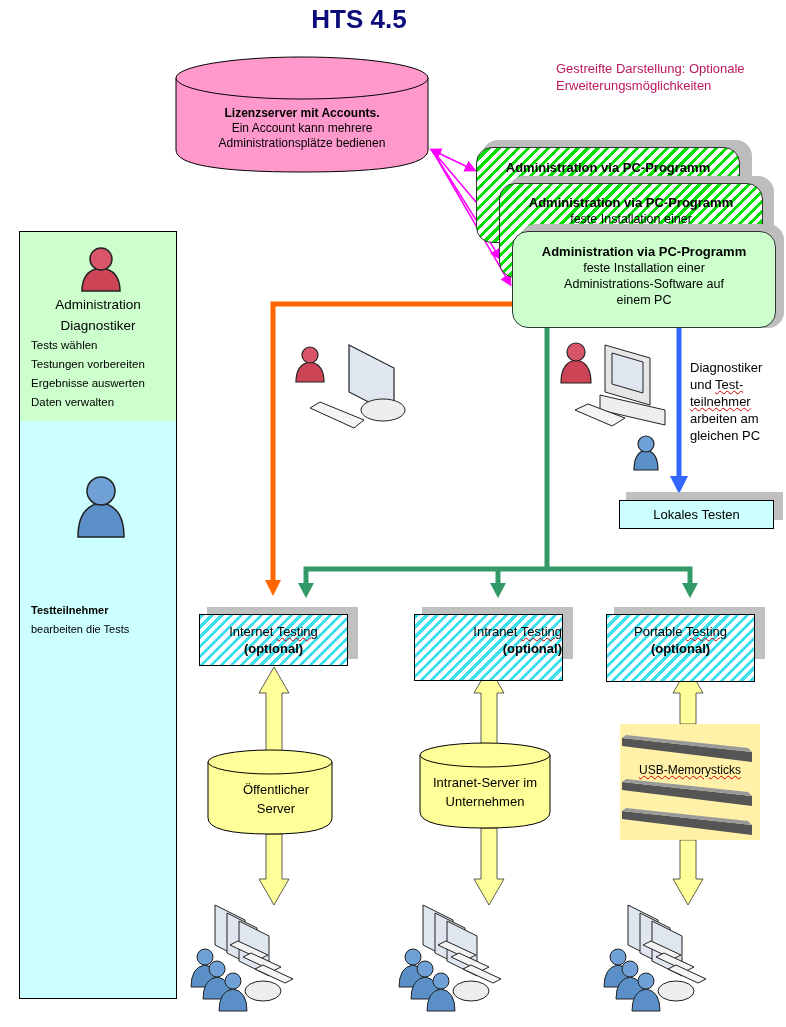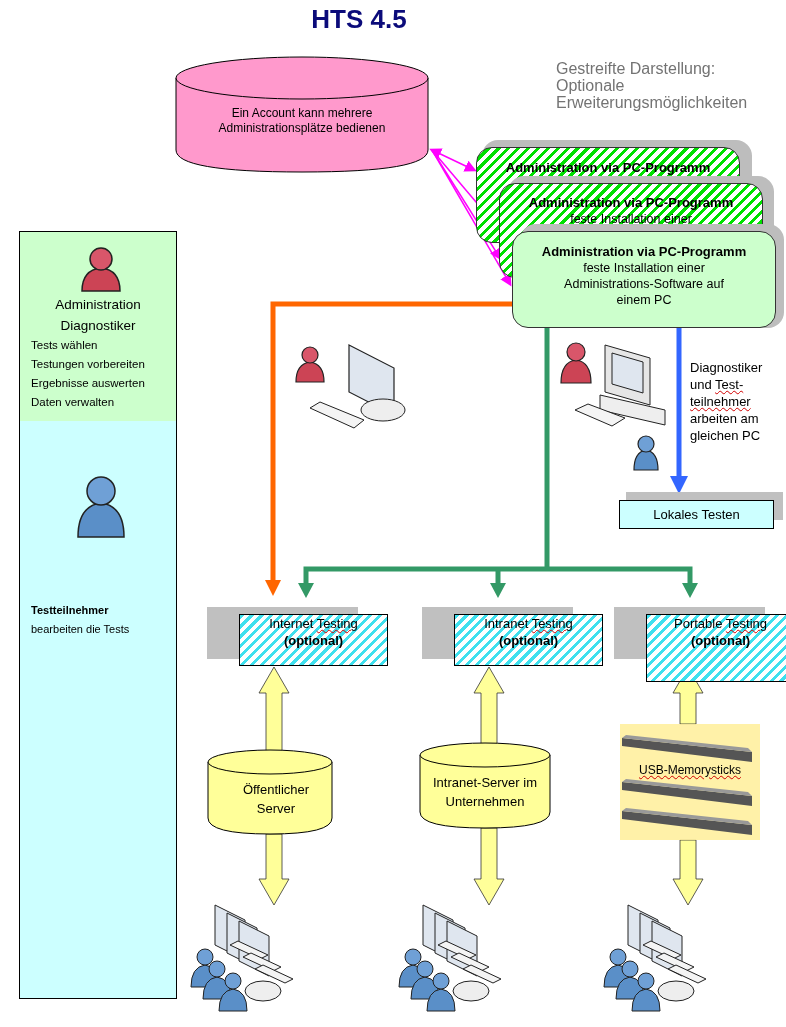--- a/index.html
+++ b/index.html
@@ -1,43 +1,43 @@
 <!DOCTYPE html>
 <html><head>
 <meta charset="utf-8">
 <style>
   html, body { margin:0; padding:0; background:#ffffff; }
   body { width:786px; height:1027px; position:relative; overflow:hidden;
          font-family:"Liberation Sans", sans-serif; color:#000; }
   .abs { position:absolute; }
   #title { left:0; width:718px; top:4px; text-align:center; font-weight:bold;
            font-size:26px; color:#0b0b7a; }
-  #legend-note { left:556px; top:60px; font-size:16px; line-height:17px; color:#737373; }
+  #legend-note { left:556px; top:60px; font-size:13px; line-height:17px; color:#be185d; }
 
   
   #panel-admin { left:19px; top:231px; width:156px; height:190px; background:#ccffcc;
                  border:1px solid #000; }
   #panel-test { left:19px; top:421px; width:156px; height:577px; background:#ccffff;
                 border:1px solid #000; border-top:none; }
   .panel-title { position:absolute; left:0; width:156px; text-align:center; font-size:13.5px; line-height:21px; }
   .panel-list { position:absolute; left:11px; font-size:11.5px; line-height:19px; }
 
   
   .shadow { position:absolute; background:#bdbdbd; border-radius:16px; }
   .adm-box { position:absolute; border:1px solid #333; border-radius:16px; text-align:center;
              font-size:12.5px; line-height:16px; box-sizing:border-box; overflow:hidden; }
   .striped-green { background: repeating-linear-gradient(135deg, #00e000 0 3px, #ffffff 3px 7px); }
   .adm-box b { font-size:13px; }
   #adm-3 { background:#ccffcc; }
 
   
   .tbox-shadow { position:absolute; background:#c0c0c0; }
   .tbox { position:absolute; border:1px solid #000; box-sizing:border-box; text-align:center;
-          font-size:13px; line-height:17px; padding-top:0;
-          background: repeating-linear-gradient(135deg, #3fe0ee 0 3px, #ffffff 3px 7px); margin-left: 40px; }
+          font-size:13px; line-height:17px; padding-top:8px;
+          background: repeating-linear-gradient(135deg, #3fe0ee 0 3px, #ffffff 3px 7px); }
   .tbox .bold { font-weight:bold; }
   .squiggle { text-decoration: underline wavy #d00000; text-decoration-thickness:1px; }
 
   #local-shadow { left:626px; top:492px; width:157px; height:28px; background:#c0c0c0; }
   #local-box { left:619px; top:500px; width:155px; height:29px; background:#ccffff; border:1px solid #000;
                box-sizing:border-box; text-align:center; font-size:13px; line-height:27px; }
 
   #local-note { left:690px; top:359px; font-size:13px; line-height:17px; }
 
   .cyl-label { position:absolute; text-align:center; font-size:13px; line-height:19px; }
@@ -195,20 +195,21 @@
         <circle cx="618" cy="957" r="8" fill="#6fa0d6" stroke="#222"></circle>
         <path d="M616,999 Q616,979 630,977 Q644,979 644,999 Z" fill="#5a8fc8" stroke="#222"></path>
         <circle cx="630" cy="969" r="8" fill="#6fa0d6" stroke="#222"></circle>
         <path d="M632,1011 Q632,991 646,989 Q660,991 660,1011 Z" fill="#5a8fc8" stroke="#222"></path>
         <circle cx="646" cy="981" r="8" fill="#6fa0d6" stroke="#222"></circle>
       </g>
     </g>
 </svg>
 
 <div class="abs" style="left:180px;top:106px;width:244px;text-align:center;font-size:12px;line-height:15px;">
+  <div style="font-weight:bold">Lizenzserver mit Accounts.</div>
   <div>Ein Account kann mehrere</div>
   <div>Administrationsplätze bedienen</div>
 </div>
 
 <div class="shadow" style="left:482px;top:140px;width:270px;height:100px;"></div>
 <div id="adm-1" class="adm-box striped-green" style="left:476px;top:147px;width:264px;height:96px;padding-top:12px;">
   <b>Administration via PC-Programm</b>
 </div>
 <div class="shadow" style="left:508px;top:176px;width:266px;height:96px;"></div>
 <div id="adm-2" class="adm-box striped-green" style="left:499px;top:183px;width:264px;height:95px;padding-top:11px;">
@@ -261,21 +262,21 @@
 
 <div id="local-shadow" class="abs"></div>
 <div id="local-box" class="abs">Lokales Testen</div>
 
 <div class="tbox-shadow" style="left:207px;top:607px;width:151px;height:52px;"></div>
 <div class="tbox" style="left:199px;top:614px;width:149px;height:52px;">
   <div><span>Internet </span><span class="squiggle">Testing</span></div>
   <div class="bold">(optional)</div>
 </div>
 <div class="tbox-shadow" style="left:422px;top:607px;width:151px;height:52px;"></div>
-<div class="tbox" style="left:414px;top:614px;width:149px;height:52px;">
+<div class="tbox" style="left:414px;top:614px;width:149px;height:67px;text-align:right;">
   <div><span>Intranet </span><span class="squiggle">Testing</span></div>
   <div class="bold">(optional)</div>
 </div>
 <div class="tbox-shadow" style="left:614px;top:607px;width:151px;height:52px;"></div>
 <div class="tbox" style="left:606px;top:614px;width:149px;height:68px;">
   <div><span>Portable </span><span class="squiggle">Testing</span></div>
   <div class="bold">(optional)</div>
 </div>
 
 <div class="cyl-label" style="left:208px;top:780px;width:136px;">

